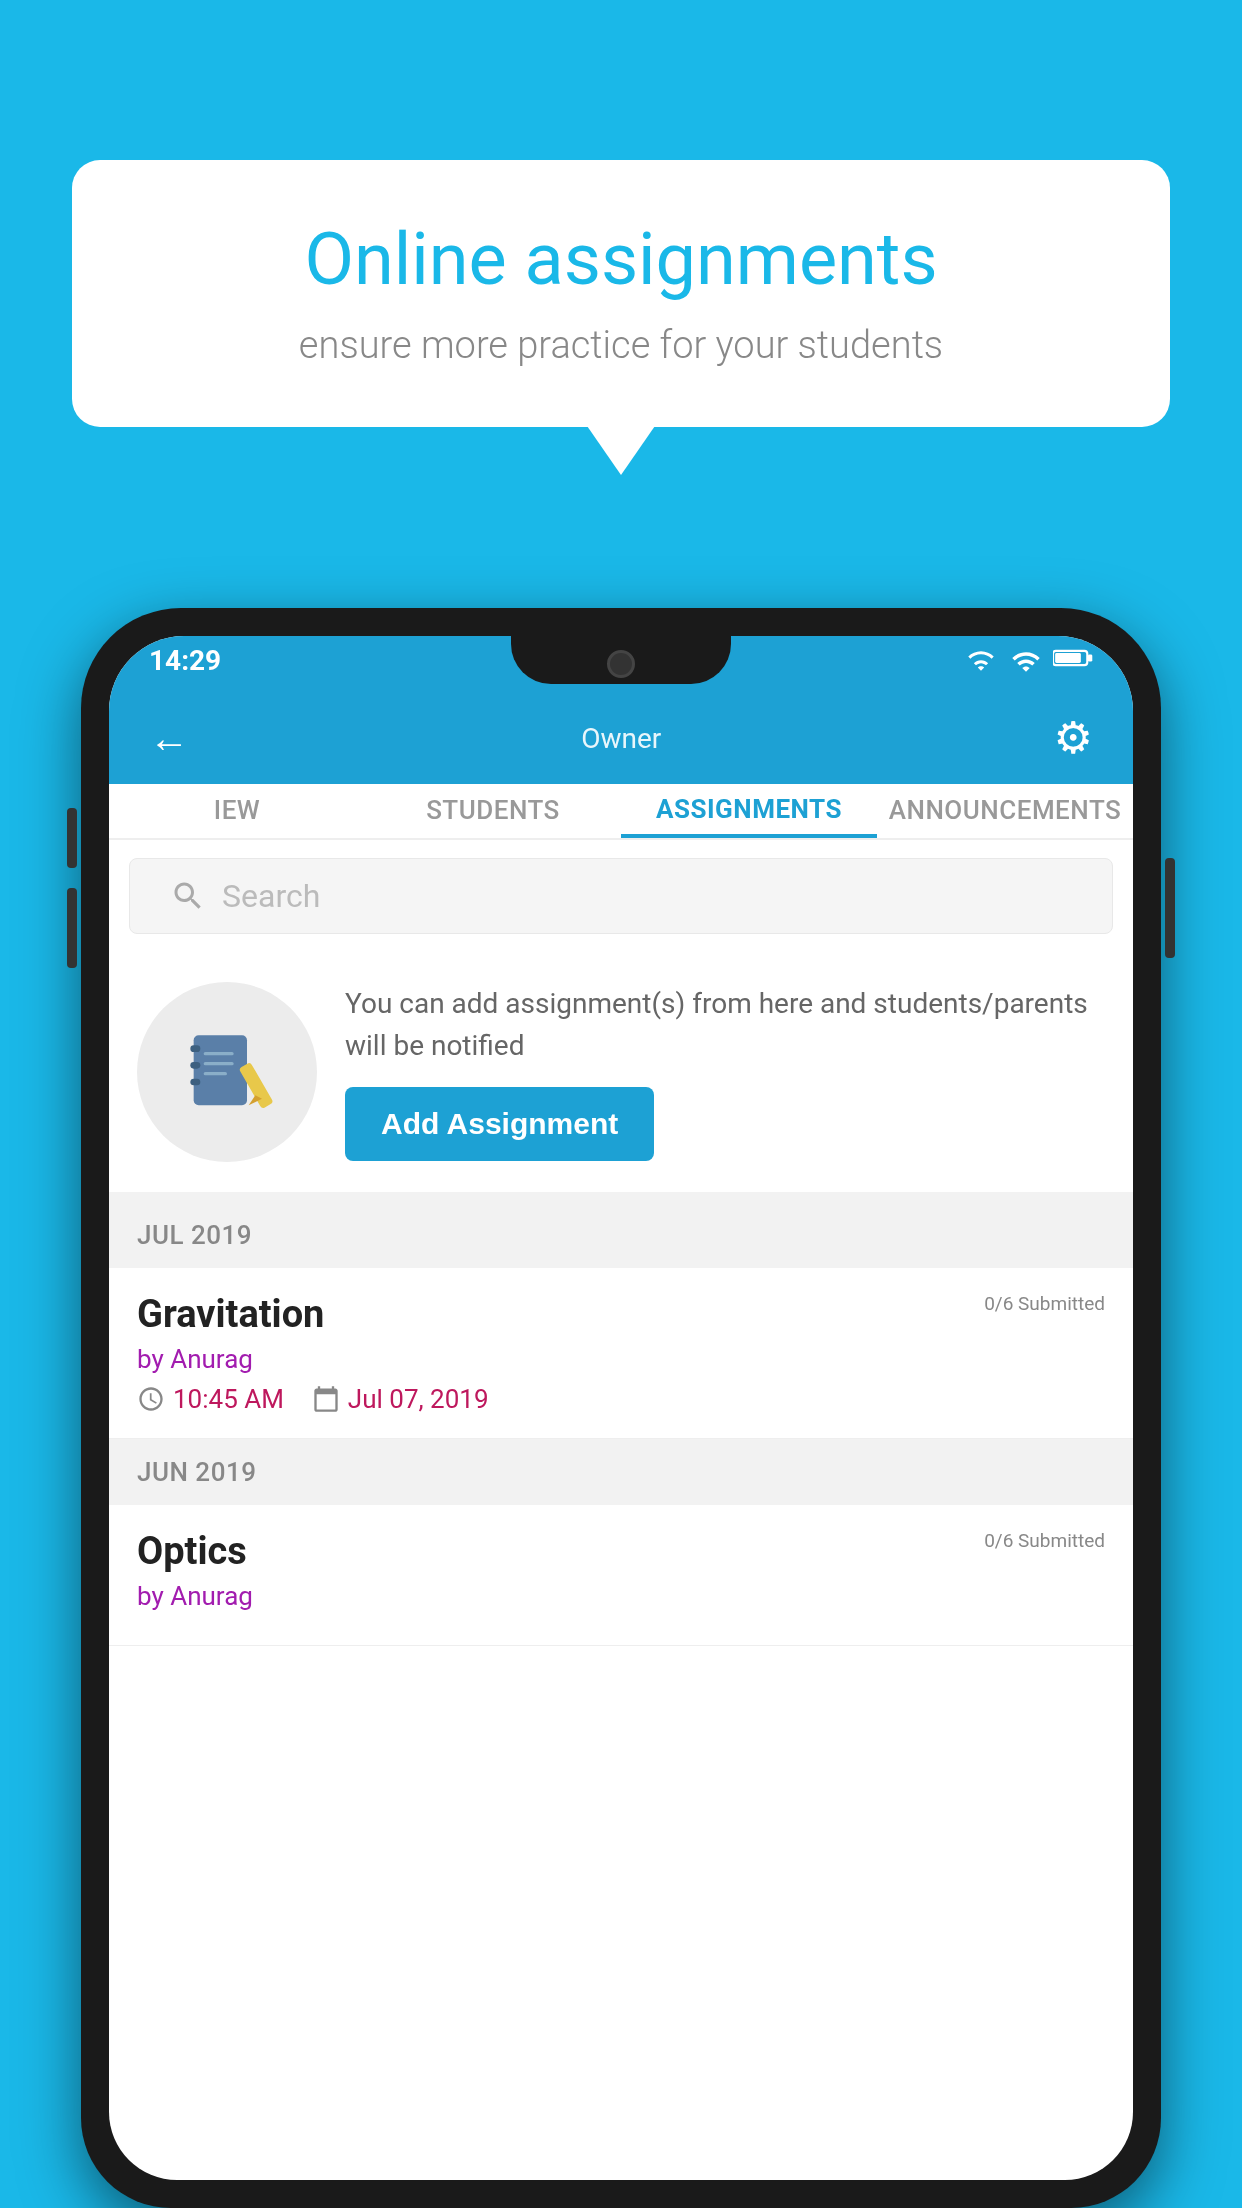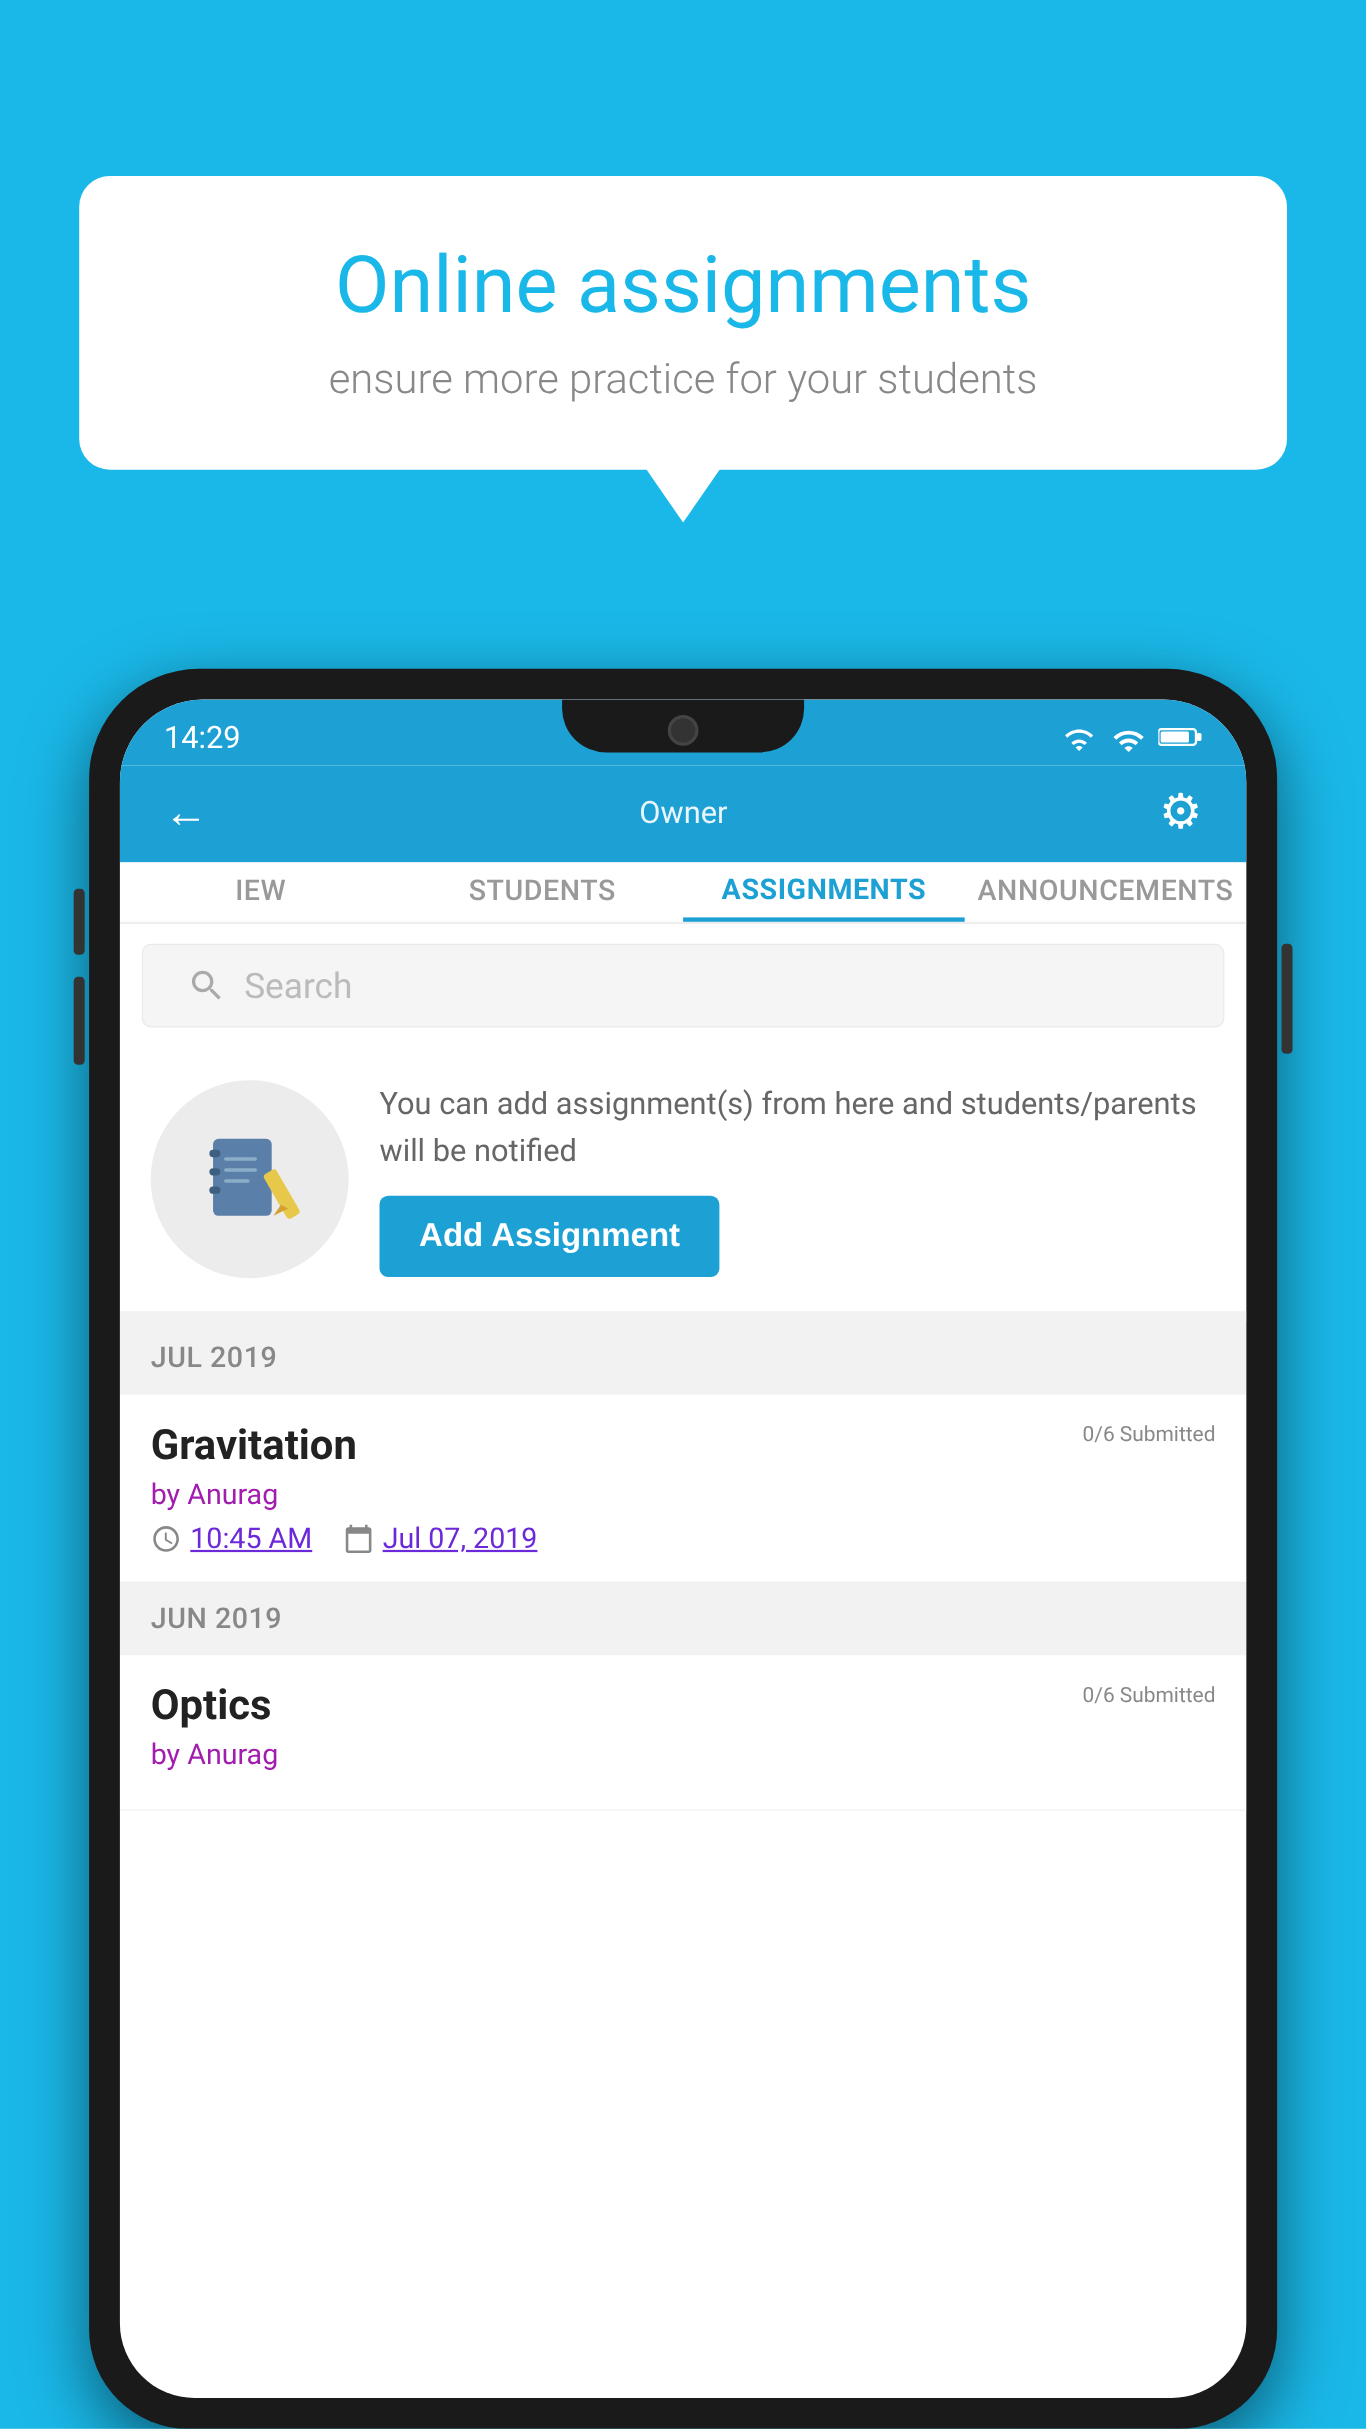--- a/index.html
+++ b/index.html
@@ -103,27 +103,27 @@
       background: #333;
       border-radius: 50%;
       border: 3px solid #444;
     }
 
     
     .status-bar {
       background: #1da1d4;
       height: 60px;
       display: flex;
-      align-items: center;
+      align-items: flex-start;
       justify-content: space-between;
       padding: 0 40px;
       padding-top: 8px;
       color: white;
       font-size: 28px;
-      font-weight: 400;
+      font-weight: 700;
     }
     .status-icons {
       display: flex;
       align-items: center;
       gap: 12px;
     }
 
     
     .app-header {
       background: #1da1d4;
@@ -281,22 +281,21 @@
     .assignment-meta {
       display: flex;
       gap: 28px;
       align-items: center;
     }
     .meta-item {
       display: flex;
       align-items: center;
       gap: 8px;
       font-size: 26px;
-      color: #6d28d9;
-      text-decoration: underline;
+      color: #be185d;
     }
 
     
     .phone-side-btn {
       position: absolute;
       background: #333;
       border-radius: 4px;
     }
     .vol-up {
       left: -14px;

